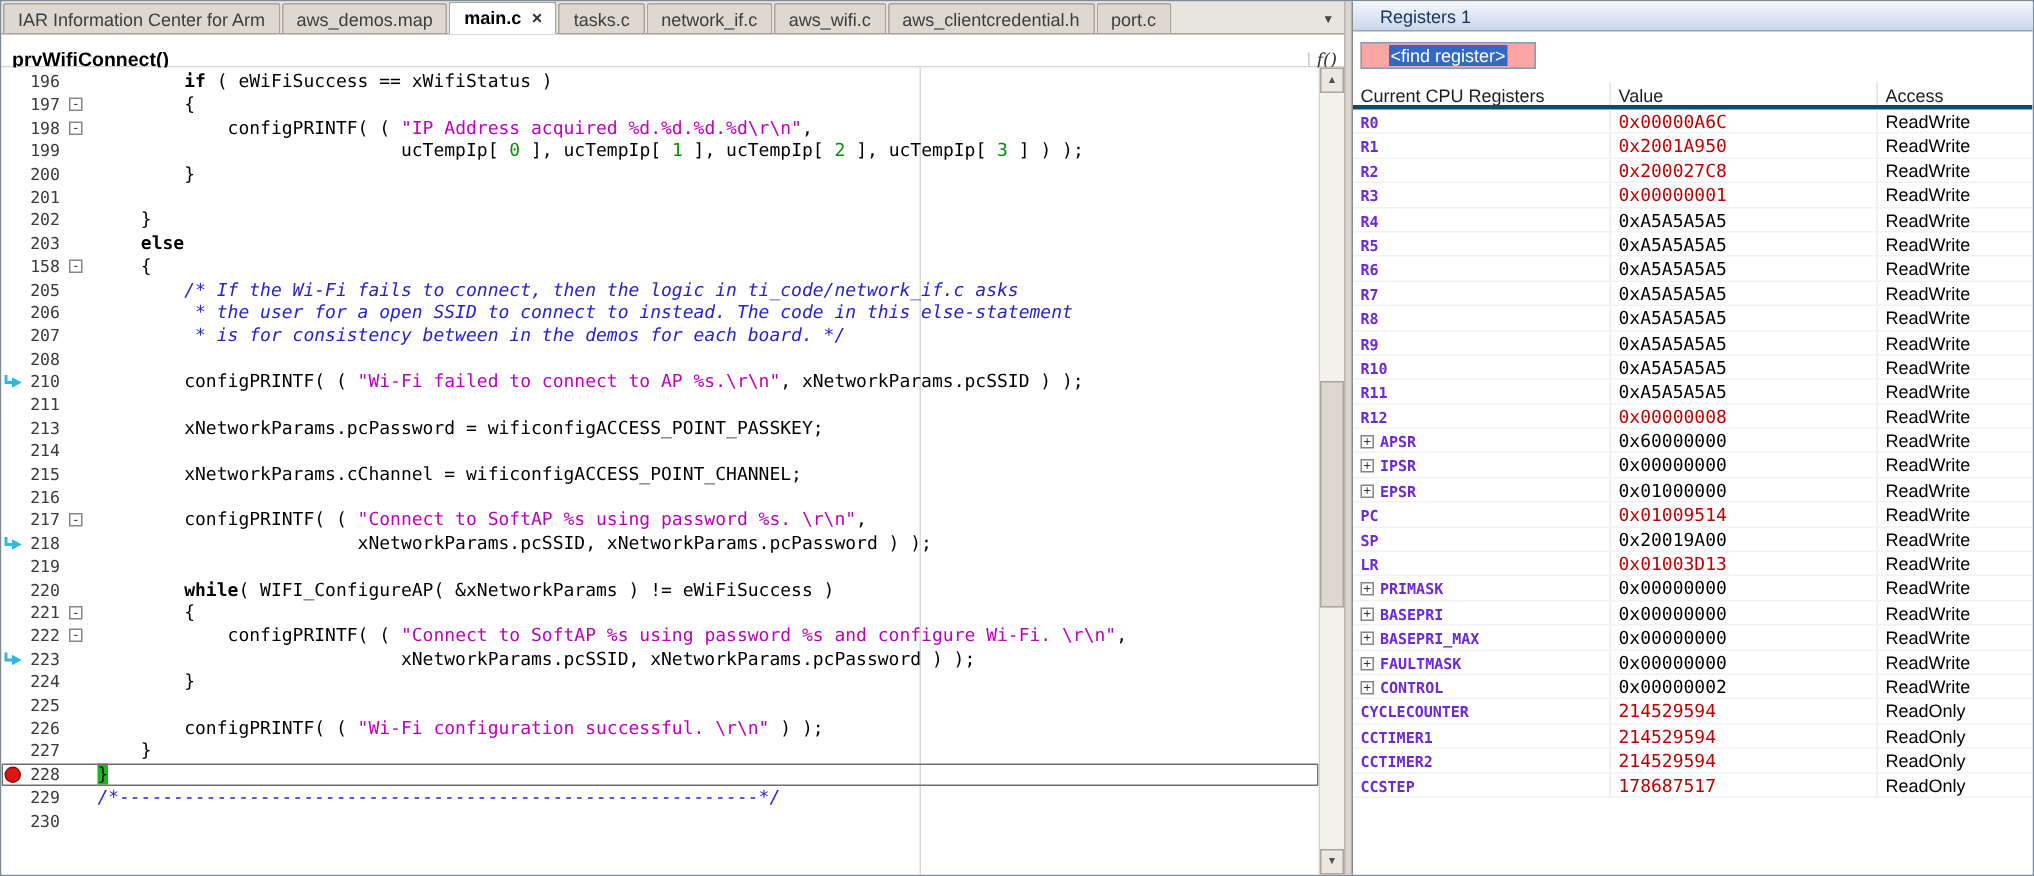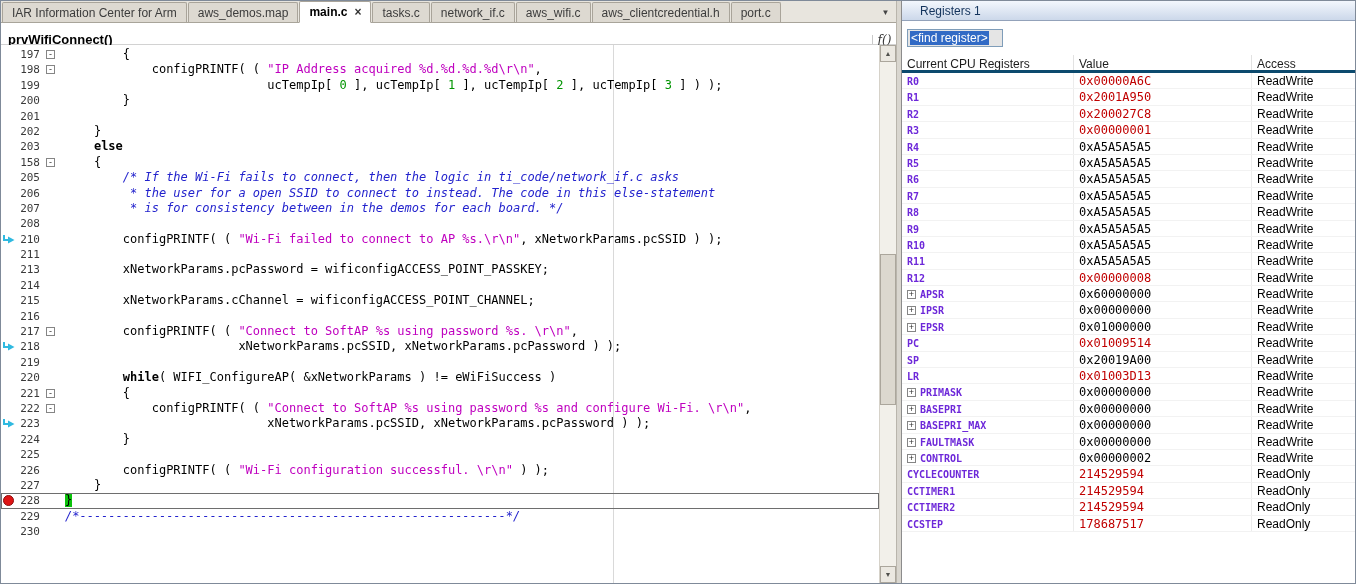--- a/index.html
+++ b/index.html
@@ -41,21 +41,21 @@
   .sb-track{flex:1;position:relative}
   .sb-thumb{position:absolute;left:0;right:0;top:38%;height:30%;background:#dcd8cf;border:1px solid #aba69c}
 
   
   .splitter{flex:0 0 6px;background:#d9d6cf;border-left:1px solid #b9b5ac;border-right:1px solid #8c8c8c}
 
   
   .registers-pane{flex:1;display:flex;flex-direction:column;background:#fff;min-width:0}
   .reg-title{flex:0 0 20px;background:linear-gradient(#f3f7fd,#ccd8ea);border-bottom:1px solid #93a2ba;font-size:12px;color:#13335c;display:flex;align-items:center;padding:0 18px}
   .reg-find{flex:0 0 34px;padding:7px 0 0 5px}
-  .reg-find-box{display:inline-block;border:1px solid #7f9db9;background:#e5e5e5;padding:1px 2px;font-size:12px;min-width:96px}
+  .reg-find-box{display:inline-block;border:1px solid #7f9db9;background:#fca5a5;padding:1px 18px;font-size:12px;min-width:96px}
   .sel{background:var(--selection-bg,#316ac5);color:#fff;padding:0 1px}
   .reg-table{flex:1;overflow:hidden;font-size:12px}
   .reg-header{display:flex;height:18px;line-height:18px;border-bottom:3px solid #0c4a6e;color:#1c1c1c}
   .hc{padding-left:5px;border-right:1px solid #e2e2e2;overflow:hidden;white-space:nowrap}
   .hc0{flex:0 0 172px}.hc1{flex:0 0 178px}.hc2{flex:1;border-right:none}
   .reg-row{display:flex;height:16.4px;line-height:16.4px;border-bottom:1px solid #f2f2f2}
   .rc{padding-left:5px;border-right:1px solid #ececec;overflow:hidden;white-space:nowrap}
   .rc.namec{flex:0 0 172px}
   .rc.val{flex:0 0 178px;font-family:"DejaVu Sans Mono",monospace;color:#000}
   .rc.val.changed{color:var(--changed-value,#c00000)}
@@ -100,20 +100,21 @@
       <div class="tab-overflow">▼</div>
     </div>
     <div class="funcbar">
       <span class="funcname">prvWifiConnect()</span>
       <span class="funcicon">f()</span>
     </div>
     <div class="editor-wrap">
       <div class="editor">
         <div class="margin-guide"></div>
         <div class="code-lines">
+            <div class="line"><span class="m"></span><span class="ln">196</span><span class="fold"></span><span class="code"><span>        </span><span class="tok-k">if</span><span> ( eWiFiSuccess == xWifiStatus )</span></span></div>
             <div class="line"><span class="m"></span><span class="ln">197</span><span class="fold"><span class="foldbox">-</span></span><span class="code"><span>        {</span></span></div>
             <div class="line"><span class="m"></span><span class="ln">198</span><span class="fold"><span class="foldbox">-</span></span><span class="code"><span>            configPRINTF( ( </span><span class="tok-s">"IP Address acquired %d.%d.%d.%d\r\n"</span><span>,</span></span></div>
             <div class="line"><span class="m"></span><span class="ln">199</span><span class="fold"></span><span class="code"><span>                            ucTempIp[ </span><span class="tok-n">0</span><span> ], ucTempIp[ </span><span class="tok-n">1</span><span> ], ucTempIp[ </span><span class="tok-n">2</span><span> ], ucTempIp[ </span><span class="tok-n">3</span><span> ] ) );</span></span></div>
             <div class="line"><span class="m"></span><span class="ln">200</span><span class="fold"></span><span class="code"><span>        }</span></span></div>
             <div class="line"><span class="m"></span><span class="ln">201</span><span class="fold"></span><span class="code"></span></div>
             <div class="line"><span class="m"></span><span class="ln">202</span><span class="fold"></span><span class="code"><span>    }</span></span></div>
             <div class="line"><span class="m"></span><span class="ln">203</span><span class="fold"></span><span class="code"><span>    </span><span class="tok-k">else</span></span></div>
             <div class="line"><span class="m"></span><span class="ln">158</span><span class="fold"><span class="foldbox">-</span></span><span class="code"><span>    {</span></span></div>
             <div class="line"><span class="m"></span><span class="ln">205</span><span class="fold"></span><span class="code"><span class="tok-c">        /* If the Wi-Fi fails to connect, then the logic in ti_code/network_if.c asks</span></span></div>
             <div class="line"><span class="m"></span><span class="ln">206</span><span class="fold"></span><span class="code"><span class="tok-c">         * the user for a open SSID to connect to instead. The code in this else-statement</span></span></div>

